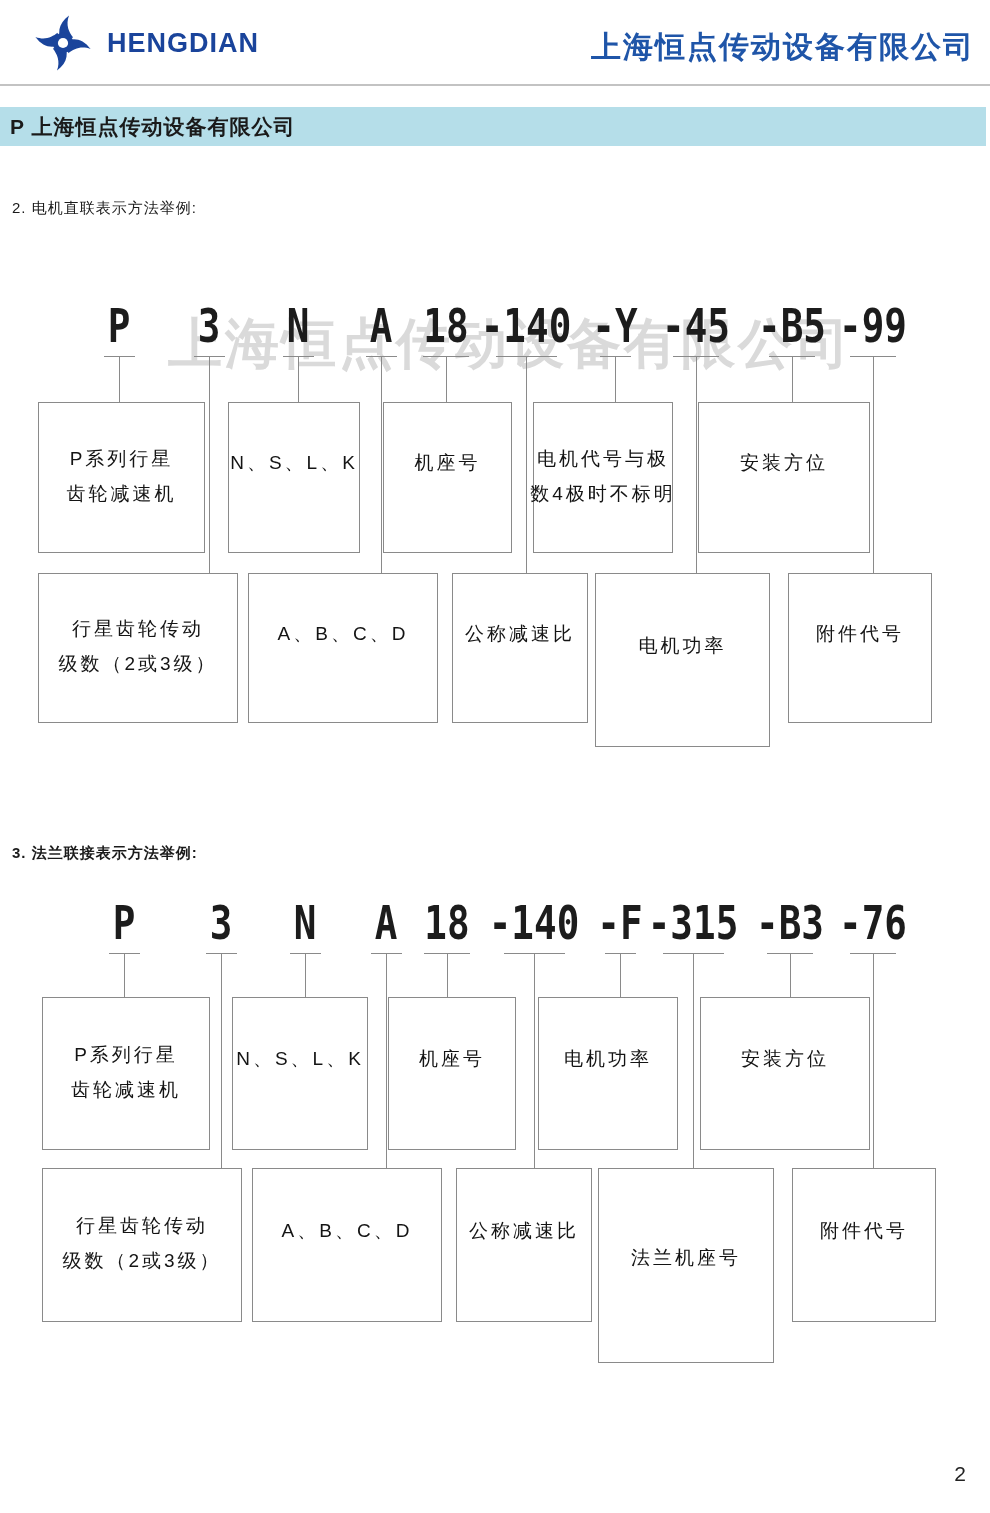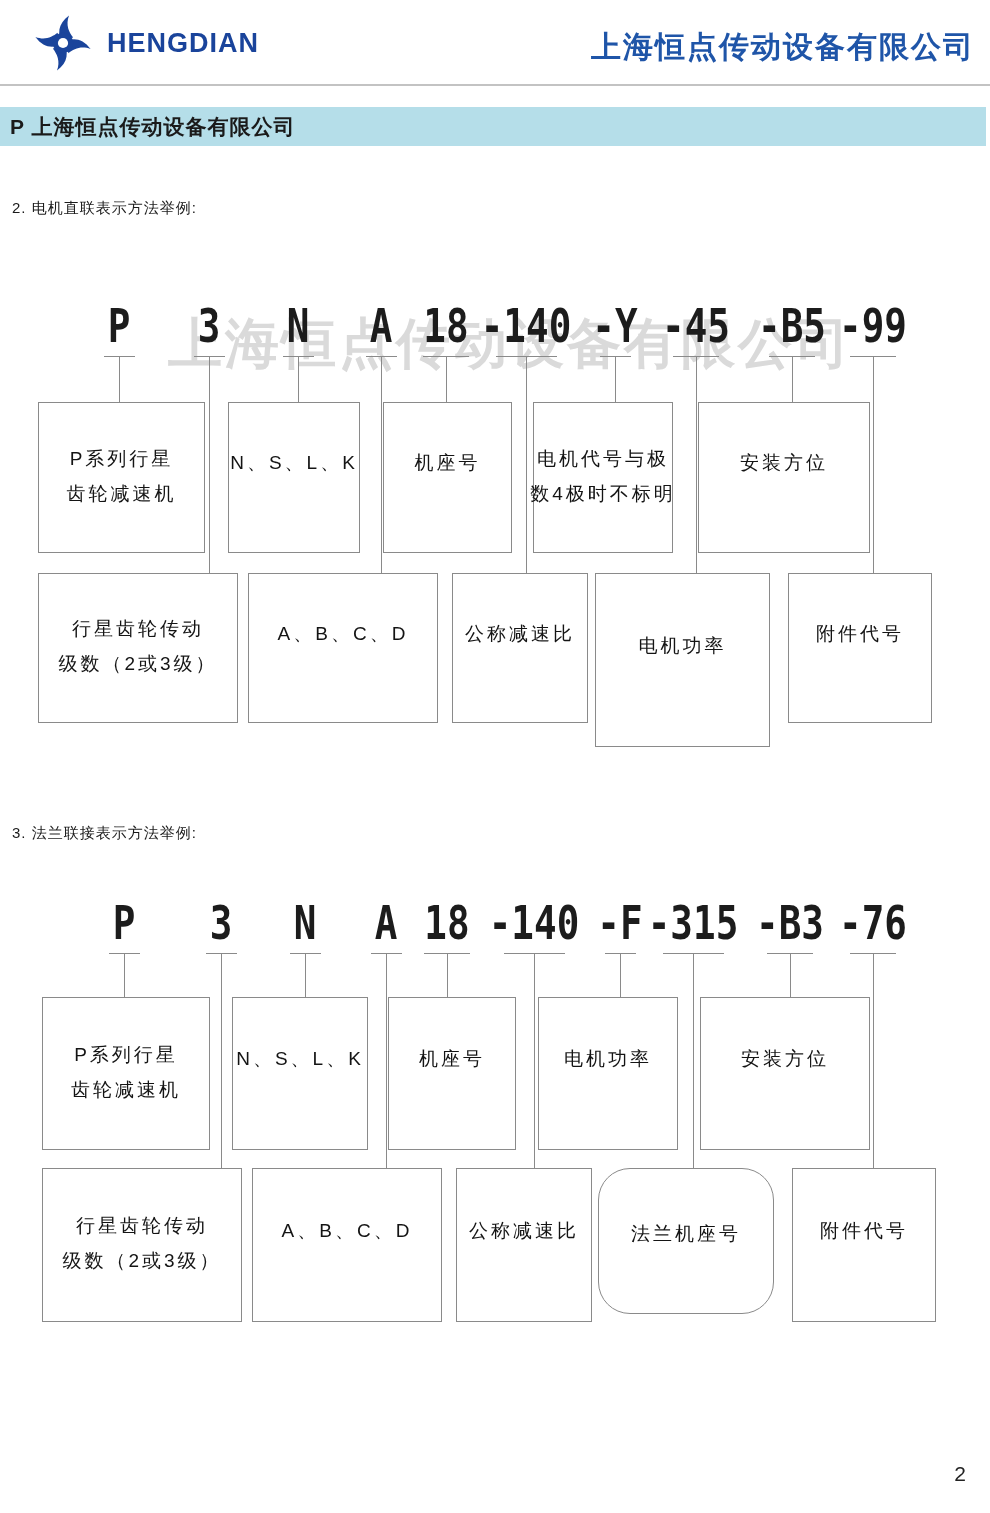--- a/index.html
+++ b/index.html
@@ -16,21 +16,21 @@
 
   
   .title-bar { position: absolute; left: 0; top: 107px; width: 986px; height: 39px;
                background: var(--titlebar-bg); }
   .title-bar span { display: block; padding-left: 10px; line-height: 39px; font-size: 21px;
                     font-weight: bold; letter-spacing: 1px; color: var(--heading-text); }
 
   
   .section-heading { position: absolute; left: 12px; font-size: 15px; letter-spacing: 1px; color: var(--heading-text); }
   #section-heading-1 { top: 199px; }
-  #section-heading-2 { top: 824px; }
+  #section-heading-2 { top: 844px; font-weight: bold; }
 
   
   .watermark { position: absolute; left: 168px; top: 308px; font-size: 54px; font-weight: bold;
                font-family: "Liberation Serif", serif; letter-spacing: 3px; white-space: nowrap;
                color: var(--watermark-gray); z-index: 1; }
 
   
   #diagram-layer { position: absolute; left: 0; top: 0; width: 990px; height: 1513px; }
   .code-seg { position: absolute; z-index: 2; font-family: "DejaVu Sans Mono", monospace;
               font-size: 47px; font-weight: bold; color: var(--code-text); white-space: nowrap;
@@ -184,21 +184,21 @@
     <div class="spec-box" style="left: 42px; top: 1168px; width: 200px; height: 154px; padding-bottom: 4px;">
       <div class="box-line">行星齿轮传动</div>
       <div class="box-line">级数（2或3级）</div>
     </div>
     <div class="spec-box" style="left: 252px; top: 1168px; width: 190px; height: 154px; padding-bottom: 30px;">
       <div class="box-line">A、B、C、D</div>
     </div>
     <div class="spec-box" style="left: 456px; top: 1168px; width: 136px; height: 154px; padding-bottom: 30px;">
       <div class="box-line">公称减速比</div>
     </div>
-    <div class="spec-box" style="left: 598px; top: 1168px; width: 176px; height: 146px; padding-bottom: 16px; border-radius: 32px;">
+    <div class="spec-box" style="left: 598px; top: 1168px; width: 176px; height: 195px; padding-bottom: 16px;">
       <div class="box-line">法兰机座号</div>
     </div>
     <div class="spec-box" style="left: 792px; top: 1168px; width: 144px; height: 154px; padding-bottom: 30px;">
       <div class="box-line">附件代号</div>
     </div>
   </div>
 
 <div class="page-number">2</div>
 
 </body></html>

